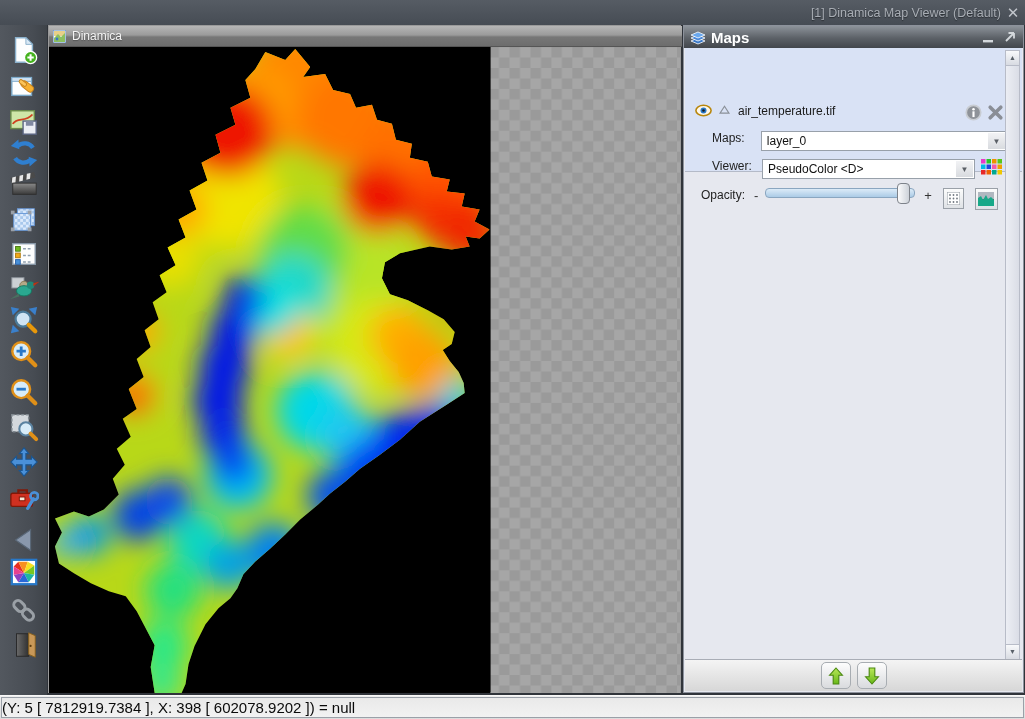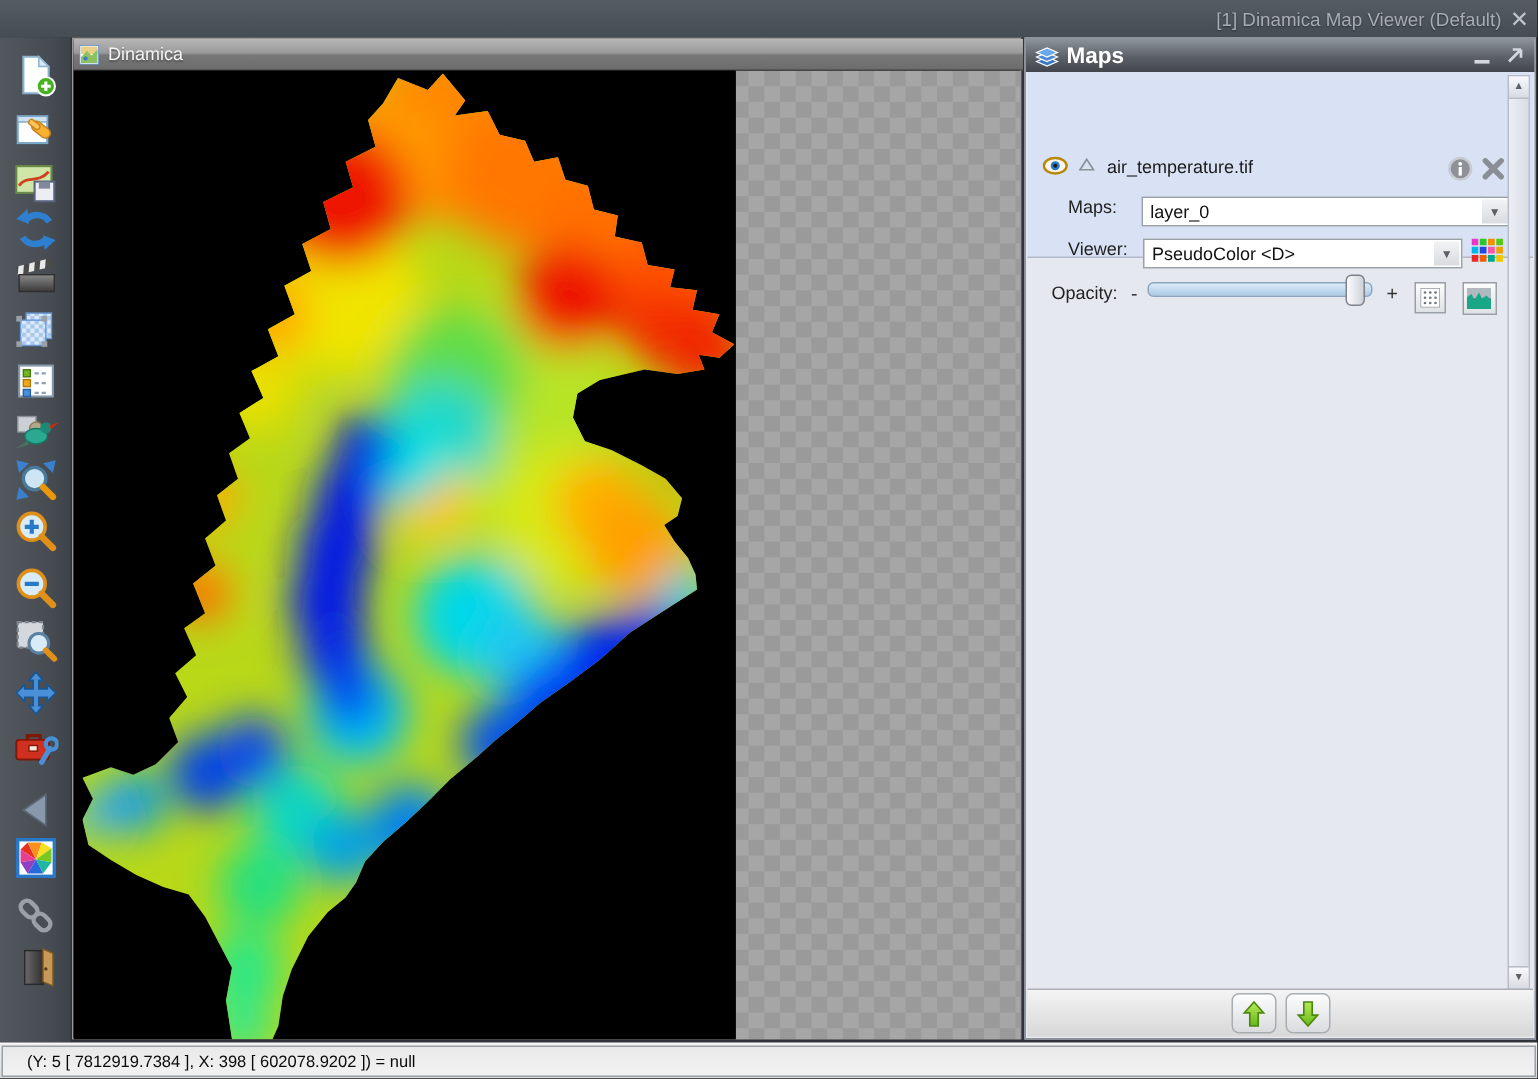--- a/index.html
+++ b/index.html
@@ -57,21 +57,21 @@
   .mp-bottom{position:absolute;left:1px;bottom:1px;width:337px;height:31px;
     background:linear-gradient(#f4f4f4,#d7d7d7);border-top:1px solid #a9adb6;
     display:flex;align-items:center;justify-content:center;gap:6px;}
   .navbtn{width:28px;height:25px;border:1px solid #a8adb2;border-radius:5px;
     background:linear-gradient(#fdfdfd,#d9dbde);display:flex;align-items:center;justify-content:center;}
   
   .statusbar{left:0;top:695px;width:1025px;height:24px;
     background:linear-gradient(#efefef,#dcdcdc);border-top:1px solid #f8f8f8;box-sizing:border-box;}
   .status-field{position:absolute;left:1px;top:1px;right:1px;bottom:1px;
     border:1px solid #9aa0a8;background:linear-gradient(#e9e9e9,#f2f2f2);
-    display:flex;align-items:center;padding-left:16px;font-size:11px;color:#0a0a0a;}
+    display:flex;align-items:center;padding-left:0;font-size:15px;color:#0a0a0a;}
 </style>
 </head>
 <body>
 
 <div class="abs titlebar">
   <div class="title">[1] Dinamica Map Viewer (Default)</div>
   <div class="x">✕</div>
 </div>
 
 <div class="abs toolbar">

